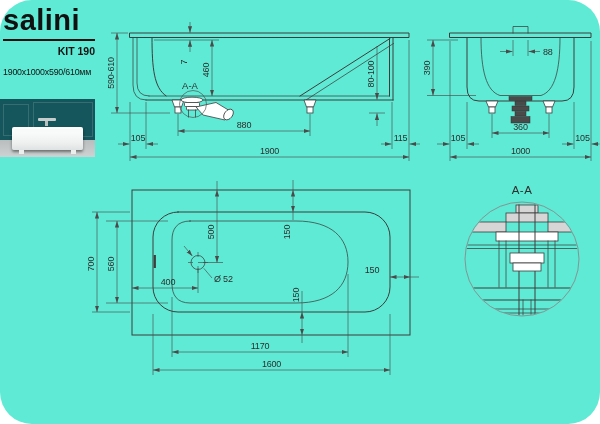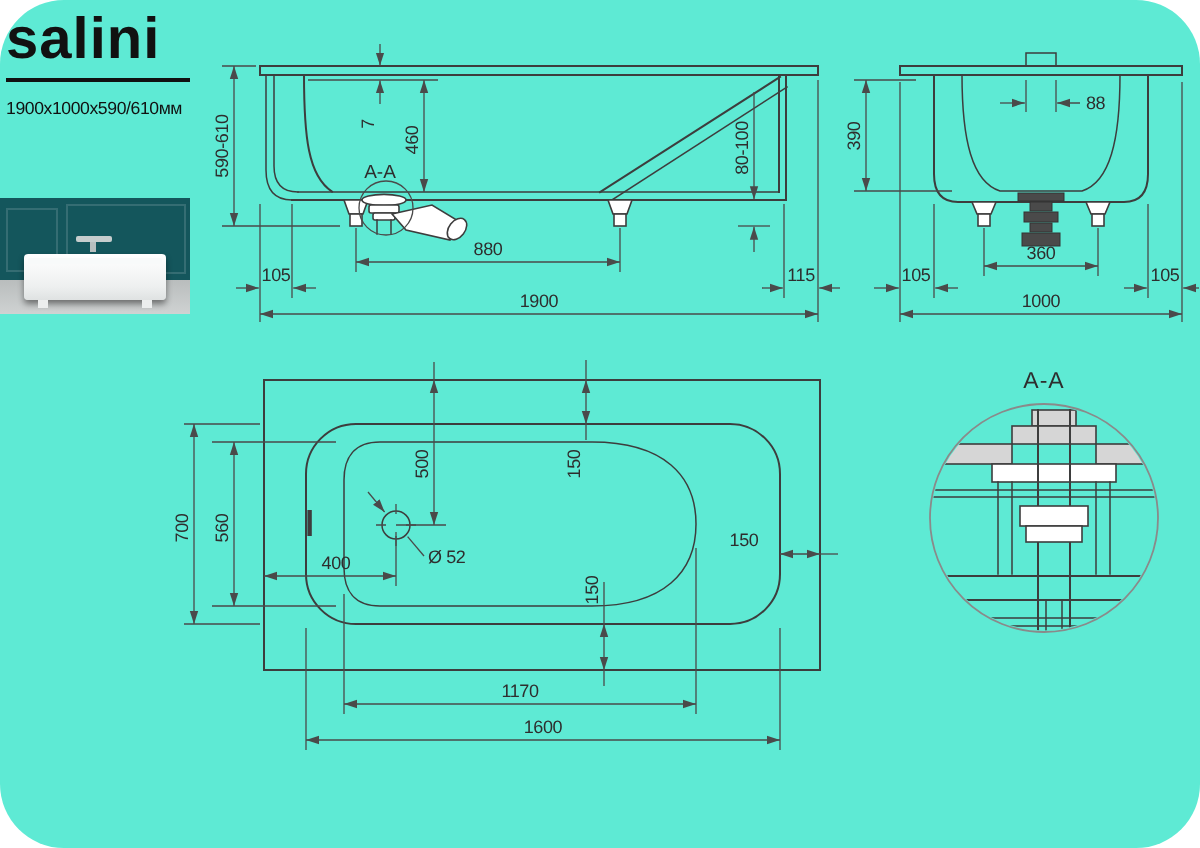--- a/index.html
+++ b/index.html
@@ -40,20 +40,21 @@
   text.t{font-family:"Liberation Sans",sans-serif;font-size:11.5px;fill:var(--text);letter-spacing:.5px;}
 </style>
 </head>
 <body>
 
 <div class="sheet">
 
   <div class="brand">
     <div class="logo">salini</div>
     <hr class="rule">
+    <div class="kit">KIT 190</div>
     <div class="size">1900x1000x590/610мм</div>
   </div>
 
   <div class="photo">
     <div class="panel p1"></div>
     <div class="panel p2"></div>
     <div class="faucet"></div>
     <div class="floor"></div>
     <div class="tubimg">
       <div class="foot1"></div>

